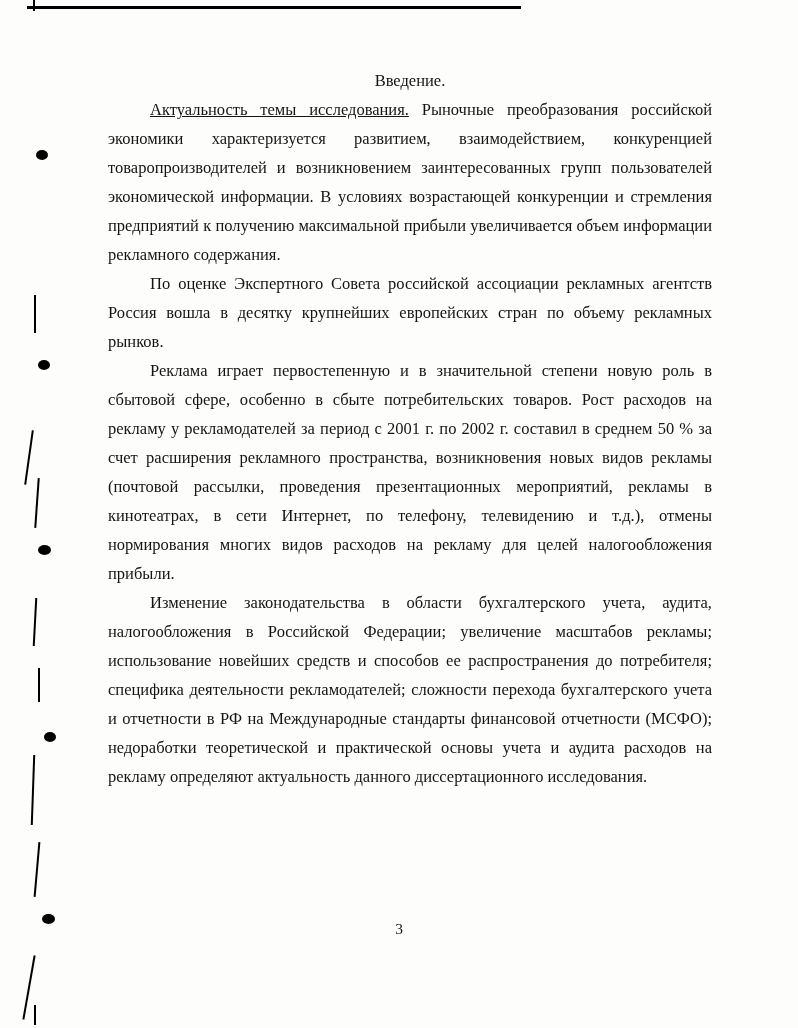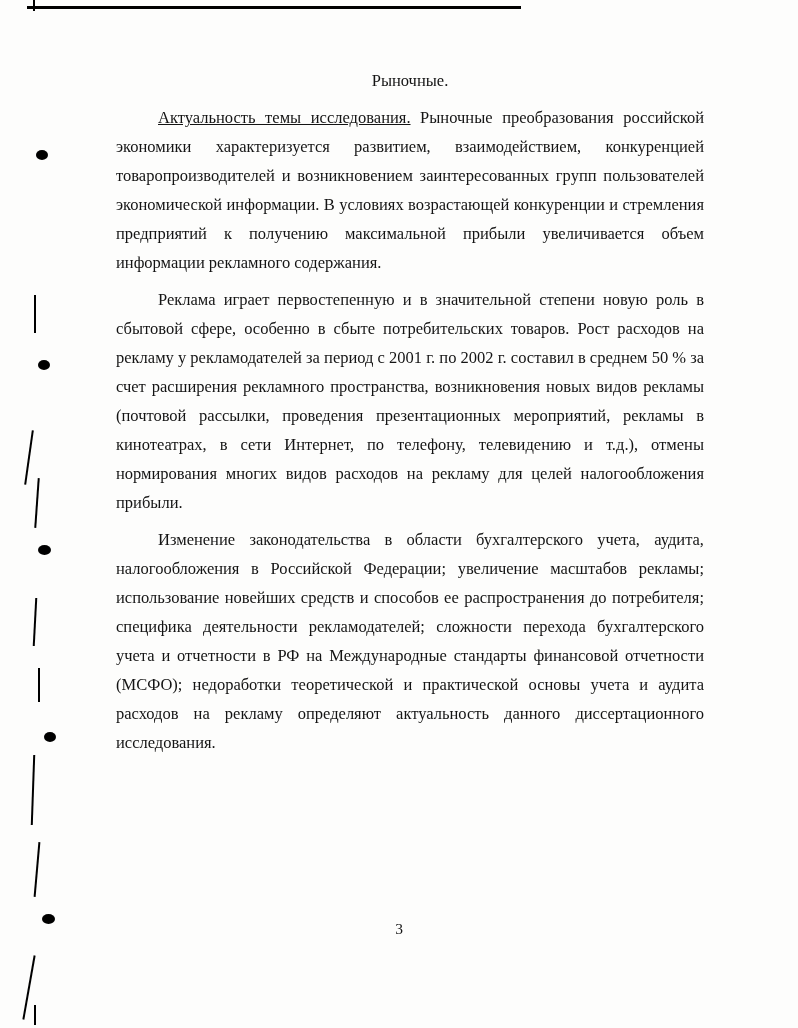--- a/index.html
+++ b/index.html
@@ -27,21 +27,21 @@
       text-align: justify;
     }
     .doc-title {
       margin: 0;
       font-size: 16.5px;
       font-weight: 400;
       text-align: center;
       line-height: 29px;
     }
     .para {
-      margin: 8px;
+      margin: 0;
       text-indent: 42px;
     }
     .underlined-lead {
       text-decoration: underline;
     }
     .page-number {
       position: absolute;
       left: 0;
       right: 0;
       top: 920px;
@@ -78,24 +78,25 @@
   <div class="artifact mark" style="left:28px; top:430px; height:55px; transform:rotate(8deg);"></div>
   <div class="artifact mark" style="left:36px; top:478px; height:50px; transform:rotate(4deg);"></div>
   <div class="artifact mark" style="left:34px; top:598px; height:48px; transform:rotate(3deg);"></div>
   <div class="artifact mark" style="left:38px; top:668px; height:34px;"></div>
   <div class="artifact mark" style="left:32px; top:755px; height:70px; transform:rotate(2deg);"></div>
   <div class="artifact mark" style="left:36px; top:842px; height:55px; transform:rotate(5deg);"></div>
   <div class="artifact mark" style="left:28px; top:955px; height:65px; transform:rotate(10deg);"></div>
   <div class="artifact mark" style="left:34px; top:1005px; height:20px;"></div>
 
   <div class="content">
-    <h1 class="doc-title">Рыночные.</h1>
+    <h1 class="doc-title">Введение.</h1>
 
     <p class="para"><span class="underlined-lead">Актуальность темы исследования.</span><span> Рыночные преобразования российской экономики характеризуется развитием, взаимодействием, конкуренцией товаропроизводителей и возникновением заинтересованных групп пользователей экономической информации. В условиях возрастающей конкуренции и стремления предприятий к получению максимальной прибыли увеличивается объем информации рекламного содержания.</span></p>
 
+    <p class="para"><span>По оценке Экспертного Совета российской ассоциации рекламных агентств Россия вошла в десятку крупнейших европейских стран по объему рекламных рынков.</span></p>
 
     <p class="para"><span>Реклама играет первостепенную и в значительной степени новую роль в сбытовой сфере, особенно в сбыте потребительских товаров. Рост расходов на рекламу у рекламодателей за период с 2001 г. по 2002 г. составил в среднем 50 % за счет расширения рекламного пространства, возникновения новых видов рекламы (почтовой рассылки, проведения презентационных мероприятий, рекламы в кинотеатрах, в сети Интернет, по телефону, телевидению и т.д.), отмены нормирования многих видов расходов на рекламу для целей налогообложения прибыли.</span></p>
 
     <p class="para"><span>Изменение законодательства в области бухгалтерского учета, аудита, налогообложения в Российской Федерации; увеличение масштабов рекламы; использование новейших средств и способов ее распространения до потребителя; специфика деятельности рекламодателей; сложности перехода бухгалтерского учета и отчетности в РФ на Международные стандарты финансовой отчетности (МСФО); недоработки теоретической и практической основы учета и аудита расходов на рекламу определяют актуальность данного диссертационного исследования.</span></p>
 
   </div>
 
   <div class="page-number">3</div>
 
 </div>

